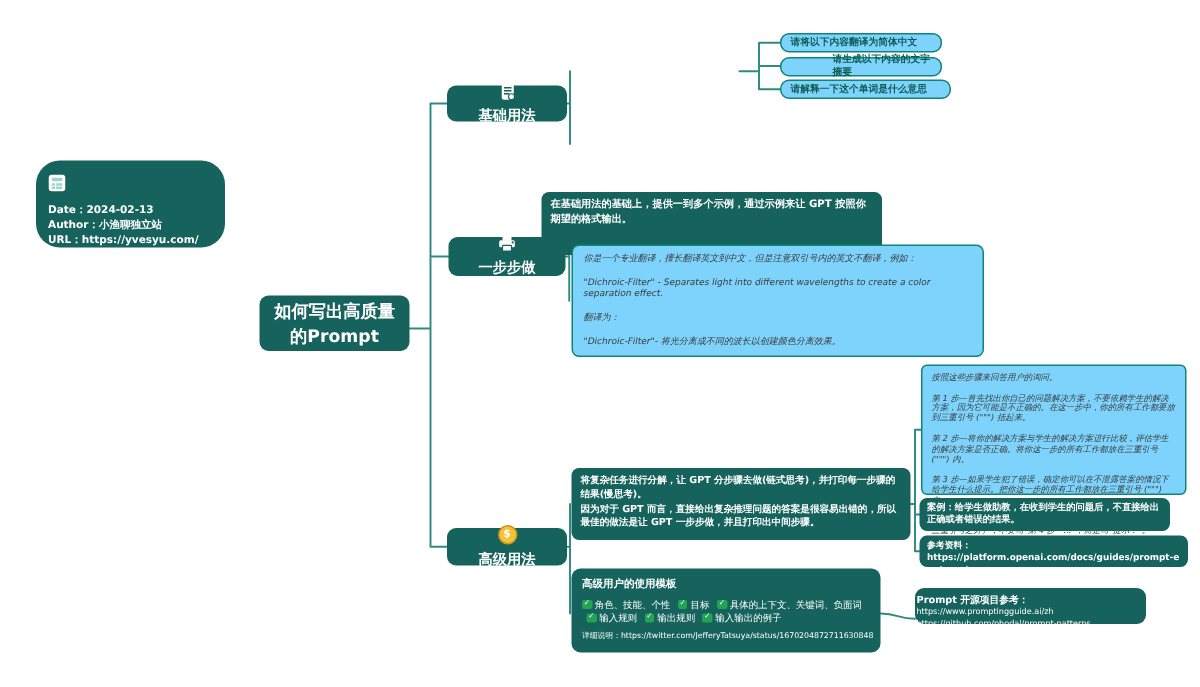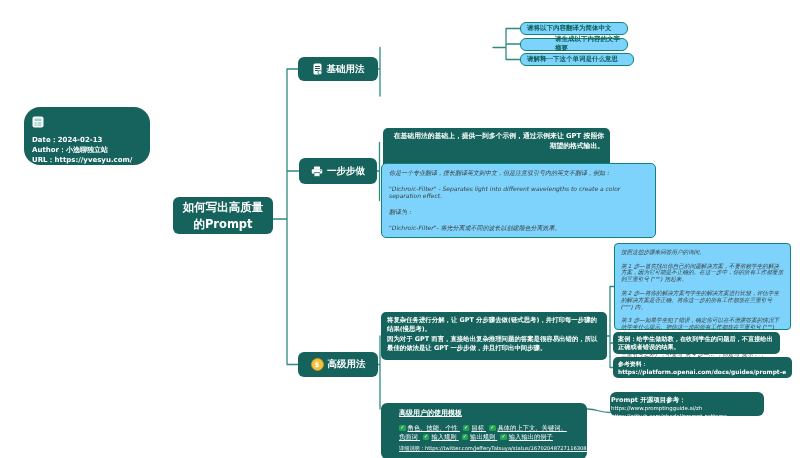--- a/index.html
+++ b/index.html
@@ -9,44 +9,44 @@
 
   .teal{background:#15635c;color:#ffffff;border-radius:6px;position:absolute;box-sizing:border-box;z-index:1;}
   .outline{background:#7dd3fc;border:1.4px solid #0e8578;border-radius:6px;position:absolute;box-sizing:border-box;z-index:1;color:#0f5c55;}
 
   .info-card{left:24px;top:107px;width:126px;height:58px;padding:6px 8px;border-radius:16px;}
   .info-card .lines{margin-top:3px;font-size:7px;font-weight:bold;line-height:10px;white-space:nowrap;}
 
   .root-node{left:173px;top:197px;width:100px;height:37px;display:flex;align-items:center;justify-content:center;
              font-size:11.5px;font-weight:bold;text-align:center;line-height:1.45;padding:2px 6px;}
 
-  .branch{display:flex;align-items:center;justify-content:center;gap:4px;font-size:9.5px;font-weight:bold;}
+  .branch{display:flex;align-items:center;justify-content:center;gap:4px;font-size:9.5px;font-weight:bold;flex-direction:column;}
   .branch-basic{left:298px;top:57px;width:80px;height:24px;}
   .branch-inter{left:299px;top:158px;width:78px;height:26px;}
   .branch-adv{left:298px;top:352px;width:80px;height:25px;}
 
   .leaf{font-size:6.5px;font-weight:600;line-height:1.5;padding:4px 6px;border-radius:5px;}
   .pre{white-space:pre-line;}
   .brk{word-break:break-all;}
 
   .box-a{left:381px;top:31px;width:112px;height:33px;}
   .example{display:flex;align-items:center;font-size:6.5px;font-weight:600;padding:0 6px;border-radius:6px;}
   .ex-1{left:520px;top:22px;width:108px;height:13px;}
   .ex-2{left:520px;top:37.5px;width:108px;height:13px;padding-left:34px;}
   .ex-3{left:520px;top:53px;width:114px;height:13px;}
   .box-b{left:381px;top:70px;width:116px;height:52px;font-size:6.4px;}
-  .box-c{left:383px;top:128px;width:227px;height:42px;font-size:6.8px;line-height:1.45;text-align:right;}
+  .box-c{left:361px;top:128px;width:227px;height:42px;font-size:6.8px;line-height:1.45;}
   .box-d{left:381px;top:163px;width:275px;height:75px;border-width:1.6px;border-radius:5px;
          font-size:6px;font-style:italic;color:#3c3c3c;line-height:1.3;padding:5px 7px;}
   .box-e{left:381px;top:312px;width:226px;height:48px;font-size:6.4px;line-height:1.45;}
   .box-f{left:614px;top:243px;width:177px;height:87px;border-width:1.8px;border-radius:4px;
          font-size:5.6px;font-style:italic;color:#3c3c3c;line-height:1.22;padding:5px 6px;}
   .box-g{left:613px;top:332px;width:167px;height:22px;font-size:6.2px;padding:3px 5px;line-height:1.35;}
   .box-h{left:613px;top:357px;width:179px;height:21px;font-size:5.9px;padding:3px 5px;line-height:1.4;}
-  .box-i{left:381px;top:403px;width:206px;height:56px;padding:5px 18px;font-size:6.3px;line-height:1.5;text-decoration:underline;}
+  .box-i{left:381px;top:379px;width:206px;height:56px;padding:5px 7px;font-size:6.3px;line-height:1.5;}
   .box-i .tpl-title{font-size:7px;font-weight:bold;}
   .box-i .tpl-list{margin-top:4px;}
   .box-i .tpl-detail{margin-top:4px;font-size:5.2px;white-space:nowrap;}
   .box-j{left:610px;top:392px;width:154px;height:24px;padding:4px 1px;}
   .box-j .os-title{font-size:6.5px;font-weight:bold;}
   .box-j .os-link{display:block;font-size:5.4px;line-height:1.4;white-space:nowrap;}
 
   .chk{display:inline-flex;align-items:center;justify-content:center;width:6.5px;height:6.5px;background:#23a455;
        color:#fff;border-radius:1.5px;font-size:5px;margin:0 2px 0 3px;vertical-align:middle;}
   .chk:first-child{margin-left:0;}

